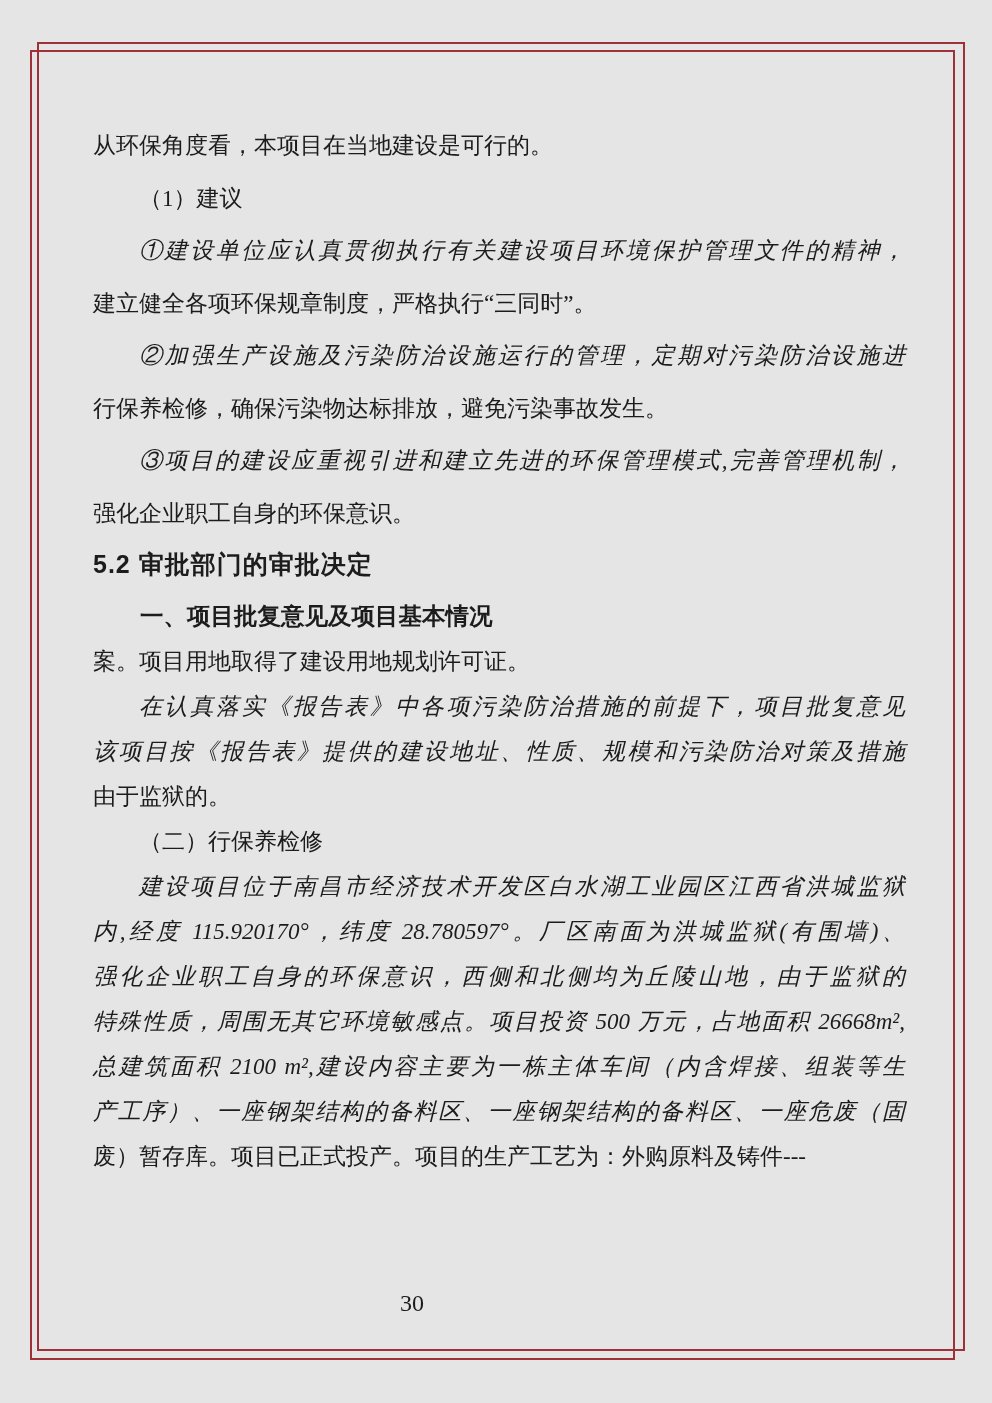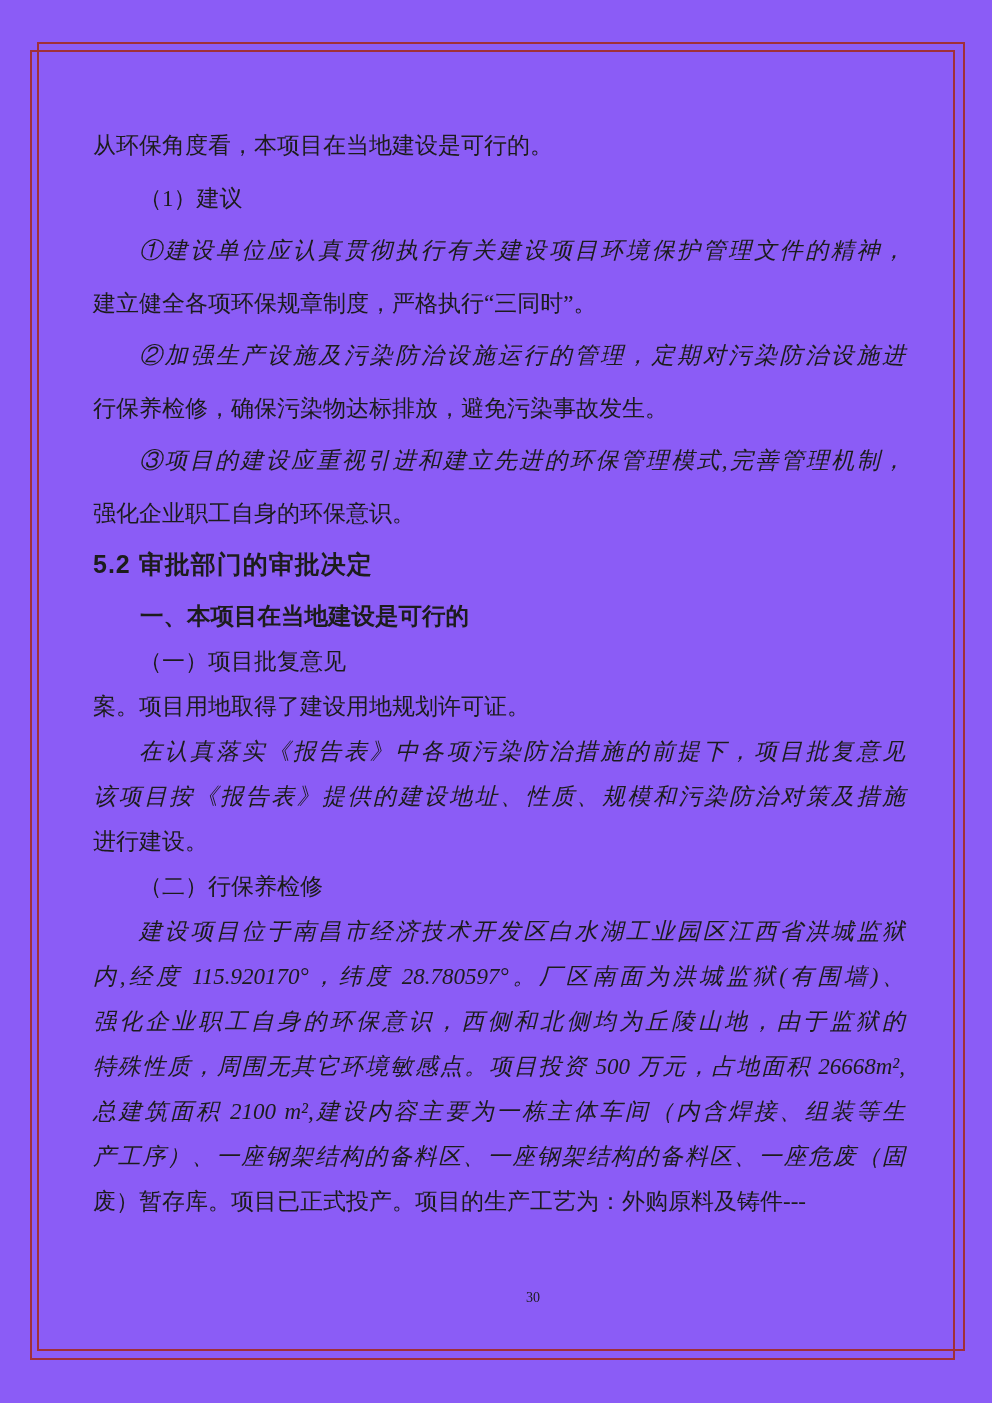--- a/index.html
+++ b/index.html
@@ -1,20 +1,20 @@
 <!DOCTYPE html>
 <html><head>
 <meta charset="utf-8">
 <style>
   html, body { margin: 0; padding: 0; background: #ffffff; }
   .page {
     position: relative;
     width: 992px;
     height: 1403px;
-    background: #8b5cf6;
+    background: #e5e5e5;
     font-family: "Liberation Serif", "DejaVu Serif", serif;
     color: #1c1c1c;
     overflow: hidden;
   }
   .border-rect { position: absolute; box-sizing: border-box; background: transparent; }
   .border-outer { left: 37px; top: 42px; width: 928px; height: 1309px; border: 2px solid #a03038; }
   .border-inner { left: 30px; top: 50px; width: 925px; height: 1310px; border: 2px solid #a03038; }
 
   .textcol { position: absolute; left: 93px; width: 812px; font-size: 23px; }
   .sec1 { top: 120px; }
@@ -39,22 +39,22 @@
     font-weight: bold;
     line-height: 44px;
     font-family: Liberation Sans, sans-serif;
     letter-spacing: 1px;
   }
   .pagenum {
     position: absolute;
     left: 400px;
     top: 1290px;
     width: 140px;
-    text-align: right;
-    font-size: 14px;
+    text-align: left;
+    font-size: 24px;
   }
 </style>
 </head>
 <body>
 
 <div class="page" style="color: rgb(28, 28, 28);">
   <div class="border-rect border-outer" style="border-color: rgb(160, 48, 56);"></div>
   <div class="border-rect border-inner" style="border-color: rgb(160, 48, 56);"></div>
 
   <div class="textcol sec1">
@@ -64,26 +64,25 @@
       <div class="line">建立健全各项环保规章制度，严格执行“三同时”。</div>
       <div class="line j ind">②加强生产设施及污染防治设施运行的管理，定期对污染防治设施进</div>
       <div class="line">行保养检修，确保污染物达标排放，避免污染事故发生。</div>
       <div class="line j ind">③项目的建设应重视引进和建立先进的环保管理模式,完善管理机制，</div>
       <div class="line">强化企业职工自身的环保意识。</div>
     </div>
 
   <h1 class="h52">5.2 审批部门的审批决定</h1>
 
   <div class="textcol sec2">
-      <div class="line ind bold">一、本项目在当地建设是可行的</div>
-      <div class="line ind">（一）项目批复意见</div>
+      <div class="line ind bold">一、项目批复意见及项目基本情况</div>
       <div class="line">案。项目用地取得了建设用地规划许可证。</div>
       <div class="line j ind">在认真落实《报告表》中各项污染防治措施的前提下，项目批复意见</div>
       <div class="line j">该项目按《报告表》提供的建设地址、性质、规模和污染防治对策及措施</div>
-      <div class="line">进行建设。</div>
+      <div class="line">由于监狱的。</div>
       <div class="line ind">（二）行保养检修</div>
       <div class="line j ind">建设项目位于南昌市经济技术开发区白水湖工业园区江西省洪城监狱</div>
       <div class="line j">内,经度 115.920170°，纬度 28.780597°。厂区南面为洪城监狱(有围墙)、</div>
       <div class="line j">强化企业职工自身的环保意识，西侧和北侧均为丘陵山地，由于监狱的</div>
       <div class="line j">特殊性质，周围无其它环境敏感点。项目投资 500 万元，占地面积 26668m²,</div>
       <div class="line j">总建筑面积 2100 m²,建设内容主要为一栋主体车间（内含焊接、组装等生</div>
       <div class="line j">产工序）、一座钢架结构的备料区、一座钢架结构的备料区、一座危废（固</div>
       <div class="line">废）暂存库。项目已正式投产。项目的生产工艺为：外购原料及铸件---</div>
     </div>
 

